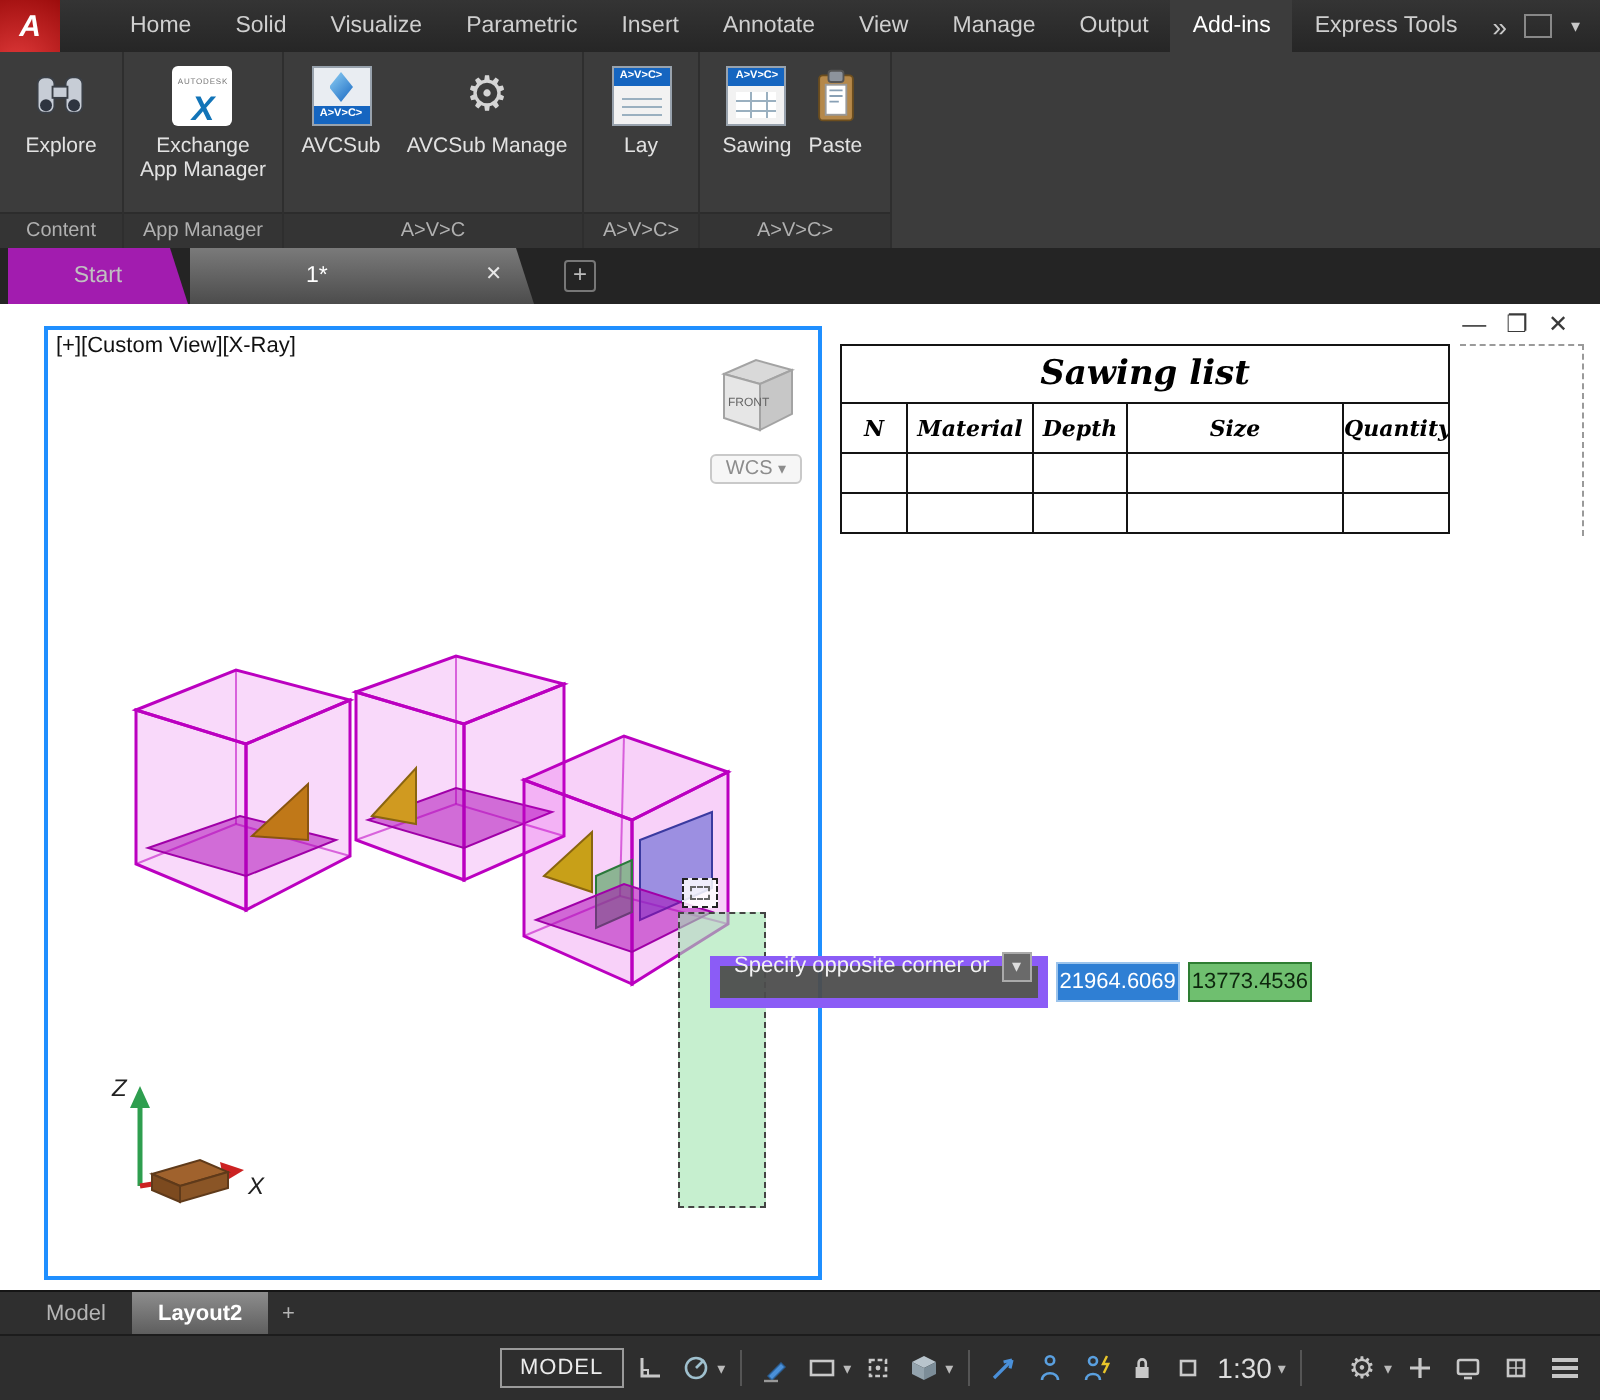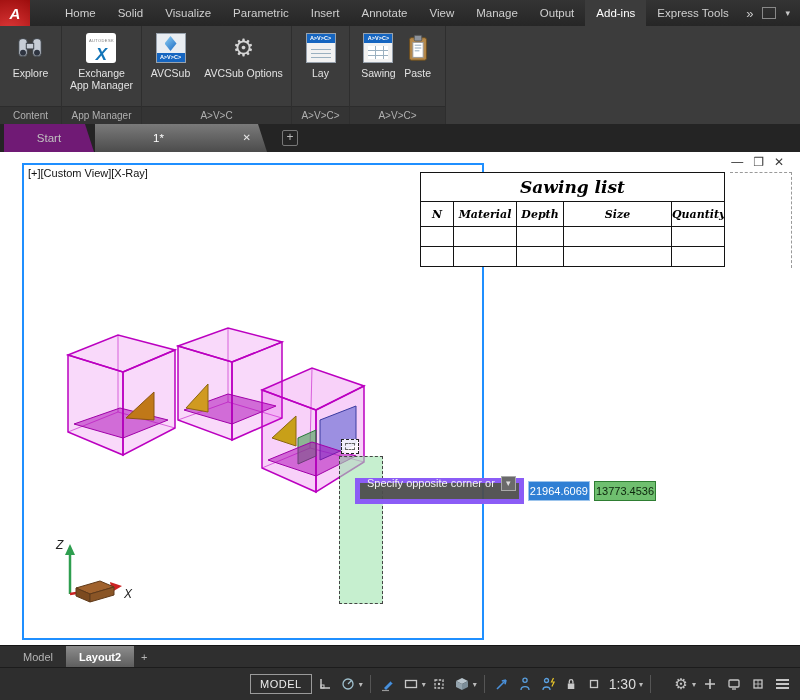--- a/index.html
+++ b/index.html
@@ -32,33 +32,33 @@
   .avcstrip { height:9px; background:#1565c0; color:#fff; font-size:5.5px; line-height:9px; text-align:center; font-weight:bold; white-space:nowrap; overflow:hidden; }
   .docico { width:30px; height:30px; background:#f2f2f2; border:1px solid #98a2ad; display:flex; flex-direction:column; }
   .docbody-lines { flex:1; margin:3px 4px; background:repeating-linear-gradient(#f2f2f2 0 3px, #9ab0c0 3px 4px); }
   .docbody-grid { flex:1; margin:3px 4px; background:
       repeating-linear-gradient(#0000 0 4px, #9ab0c0 4px 5px),
       repeating-linear-gradient(90deg,#0000 0 7px, #9ab0c0 7px 8px), #fff; }
   .gearglyph { font-size:24px; color:#d5d5d5; line-height:28px; }
 
   
   .filetabs { position:absolute; top:124px; left:0; width:800px; height:28px; background:#242424; }
-  .ftab { position:absolute; top:0; height:28px; line-height:28px; font-size:11.5px; color:#c0c0c0; clip-path:polygon(0 0, calc(100% - 9px) 0, 100% 100%, 0 100%); background:#701a75; }
+  .ftab { position:absolute; top:0; height:28px; line-height:28px; font-size:11.5px; color:#c0c0c0; clip-path:polygon(0 0, calc(100% - 9px) 0, 100% 100%, 0 100%); background:#a21caf; }
   .ftab.start { left:4px; width:90px; text-align:center; }
   .ftab.active { left:95px; width:172px; background:linear-gradient(#7a7a7a,#4c4c4c); color:#fff; padding-left:58px; }
   .ftab .close { position:absolute; right:16px; top:0; font-size:10px; color:#e8e8e8; }
   .ftab-add { position:absolute; left:282px; top:6px; width:16px; height:16px; border:1px solid #777; border-radius:2px; color:#bbb; font-size:12px; line-height:13px; text-align:center; }
 
   
   .canvas { position:absolute; top:152px; left:0; width:800px; height:493px; background:#ffffff; }
   .winctrls { position:absolute; right:16px; top:3px; display:flex; gap:10px; color:#3a3a3a; font-size:12px; line-height:14px; }
   .margin-h { position:absolute; right:8px; top:20px; width:62px; border-top:1px dashed #9a9a9a; }
   .margin-v { position:absolute; right:8px; top:20px; height:96px; border-left:1px dashed #9a9a9a; }
 
-  .viewport { position:absolute; left:22px; top:11px; width:462px; height:477px; border:2px solid #1f8fff; }
+  .viewport { position:absolute; left:22px; top:11px; width:389px; height:477px; border:2px solid #1f8fff; }
   .vplabel { position:absolute; left:4px; top:2px; font-size:11px; color:#111; }
   .viewcube { position:absolute; right:4px; top:6px; width:54px; text-align:center; }
   .wcsbtn { margin-top:3px; display:inline-block; font-size:10px; color:#8c8c8c; border:1px solid #c9c9c9; background:rgba(245,245,245,.85); border-radius:3px; padding:1px 7px; }
   .ucswrap { position:absolute; left:16px; bottom:30px; }
 
   .boxes { position:absolute; left:50px; top:168px; }
   .selrect { position:absolute; left:339px; top:304px; width:44px; height:148px; background:rgba(160,228,175,.6); border:1px dashed #444; }
   .pickbox { position:absolute; left:341px; top:287px; width:18px; height:15px; border:1px dashed #222; background:rgba(255,255,255,.85); }
   .pickbox .inner { position:absolute; left:3px; top:3px; right:3px; bottom:3px; border:1px dashed #666; }
 
@@ -164,21 +164,21 @@
               <span class="avcdiamond"></span>
               <span class="avcstrip">A&gt;V&gt;C&gt;</span>
             </span>
         </span>
         <span>AVCSub</span>
       </div>
       <div class="bigbtn" style="width:90px;">
         <span class="bicon">
             <span class="gearglyph">⚙</span>
           </span>
-        <span>AVCSub Options</span>
+        <span>AVCSub Manage</span>
       </div>
     </div>
     <div class="panel-label">A&gt;V&gt;C</div>
   </div>
 
   <div class="panel" style="width:58px;">
     <div class="panel-buttons">
       <div class="bigbtn">
         <span class="bicon">
           <span class="docico">

